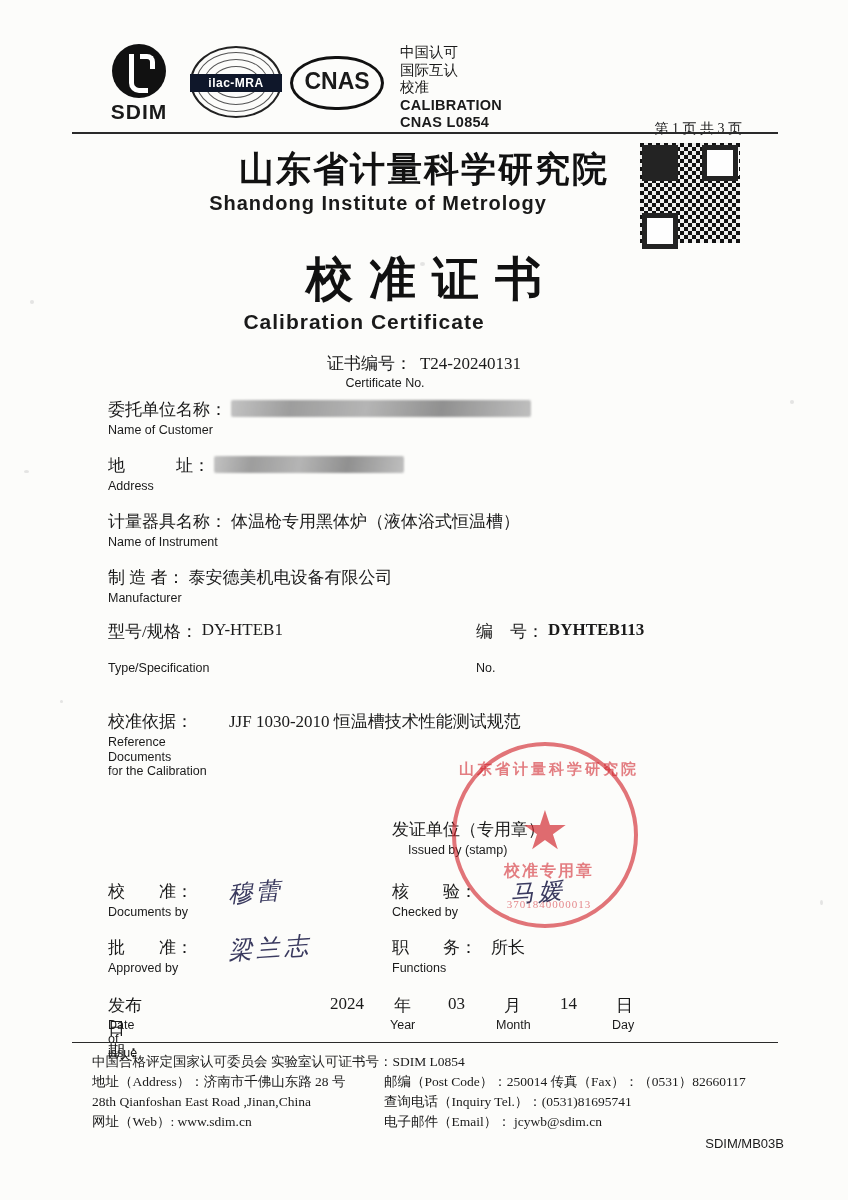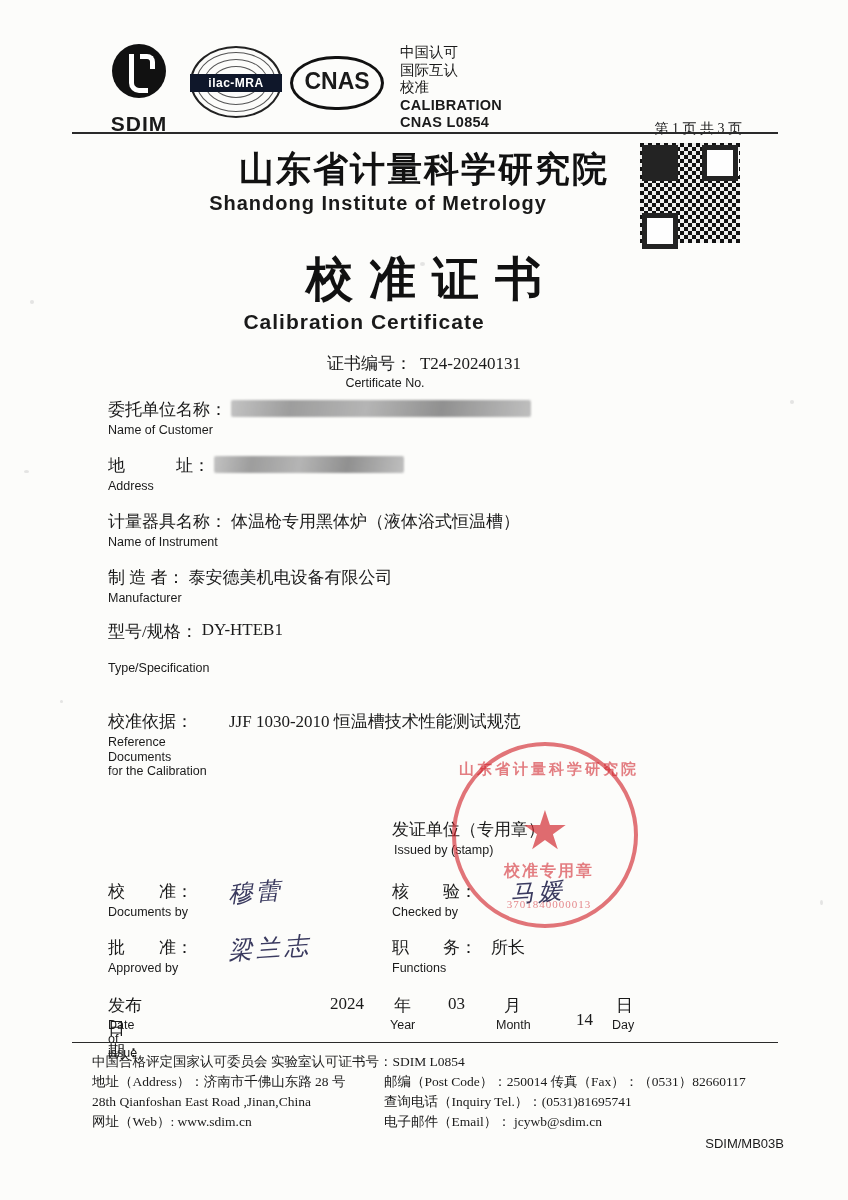--- a/index.html
+++ b/index.html
@@ -64,21 +64,21 @@
     height: 10px;
     border-right: 5px solid #fff;
     border-top: 5px solid #fff;
     border-radius: 0 8px 0 0;
   }
   .logo-sdim .txt {
     font-family: "Liberation Sans", sans-serif;
     font-weight: bold;
     font-size: 21px;
     letter-spacing: 1px;
-    margin-top: 14px;
+    margin-top: 2px;
   }
   .logo-ilac {
     position: absolute;
     left: 190px;
     top: 24px;
     width: 92px;
     height: 72px;
   }
   .logo-ilac .oval {
     position: absolute;
@@ -471,32 +471,37 @@
     <span class="cn">计量器具名称：</span>
     <span class="val">体温枪专用黑体炉（液体浴式恒温槽）</span>
     <div class="en">Name of Instrument</div>
   </div>
 
   <div class="field" style="top:620px;">
     <span class="cn">型号/规格：</span>
     <span class="val">DY-HTEB1</span>
     <div class="en" style="margin-top:18px;">Type/Specification</div>
   </div>
+  <div class="field" style="top:620px;left:476px;">
+    <span class="cn">编　号：</span>
+    <span class="val bold">DYHTEB113</span>
+    <div class="en" style="margin-top:18px;">No.</div>
+  </div>
 
   <div class="field" style="top:710px;">
     <span class="cn">校准依据：</span>
     <span class="val" style="margin-left:32px;">JJF 1030-2010 恒温槽技术性能测试规范</span>
     <div class="en">Reference</div>
     <div class="en" style="margin-top:0;">Documents</div>
     <div class="en" style="margin-top:0;">for the Calibration</div>
   </div>
 
   <div class="field" style="top:818px;left:392px;">
     <span class="cn">发证单位（专用章）</span>
-    <div class="en" style="margin-left:2px;">Issued by (stamp)</div>
+    <div class="en" style="margin-left:16px;">Issued by (stamp)</div>
   </div>
 
   <div class="stamp">
     <div class="arc-txt">山东省计量科学研究院</div>
     <div class="star">★</div>
     <div class="bottom-txt">校准专用章</div>
     <div class="num">3701840000013</div>
   </div>
 
   <div class="field" style="top:880px;">
@@ -528,21 +533,21 @@
     <div class="date-en" style="left:0;top:24px;">Date of issue</div>
 
     <div class="date-cell" style="left:222px;top:0;">2024</div>
     <div class="date-unit" style="left:286px;top:0;">年</div>
     <div class="date-en" style="left:282px;top:24px;">Year</div>
 
     <div class="date-cell" style="left:340px;top:0;">03</div>
     <div class="date-unit" style="left:396px;top:0;">月</div>
     <div class="date-en" style="left:388px;top:24px;">Month</div>
 
-    <div class="date-cell" style="left:452px;top:16px;margin-left:16px;">14</div>
+    <div class="date-cell" style="left:452px;top:0;">14</div>
     <div class="date-unit" style="left:508px;top:0;">日</div>
     <div class="date-en" style="left:504px;top:24px;">Day</div>
   </div>
 
   <div class="rule2"></div>
 
   <div class="footer">
     <div class="row">
       <span>中国合格评定国家认可委员会  实验室认可证书号：SDIM L0854</span>
     </div>

